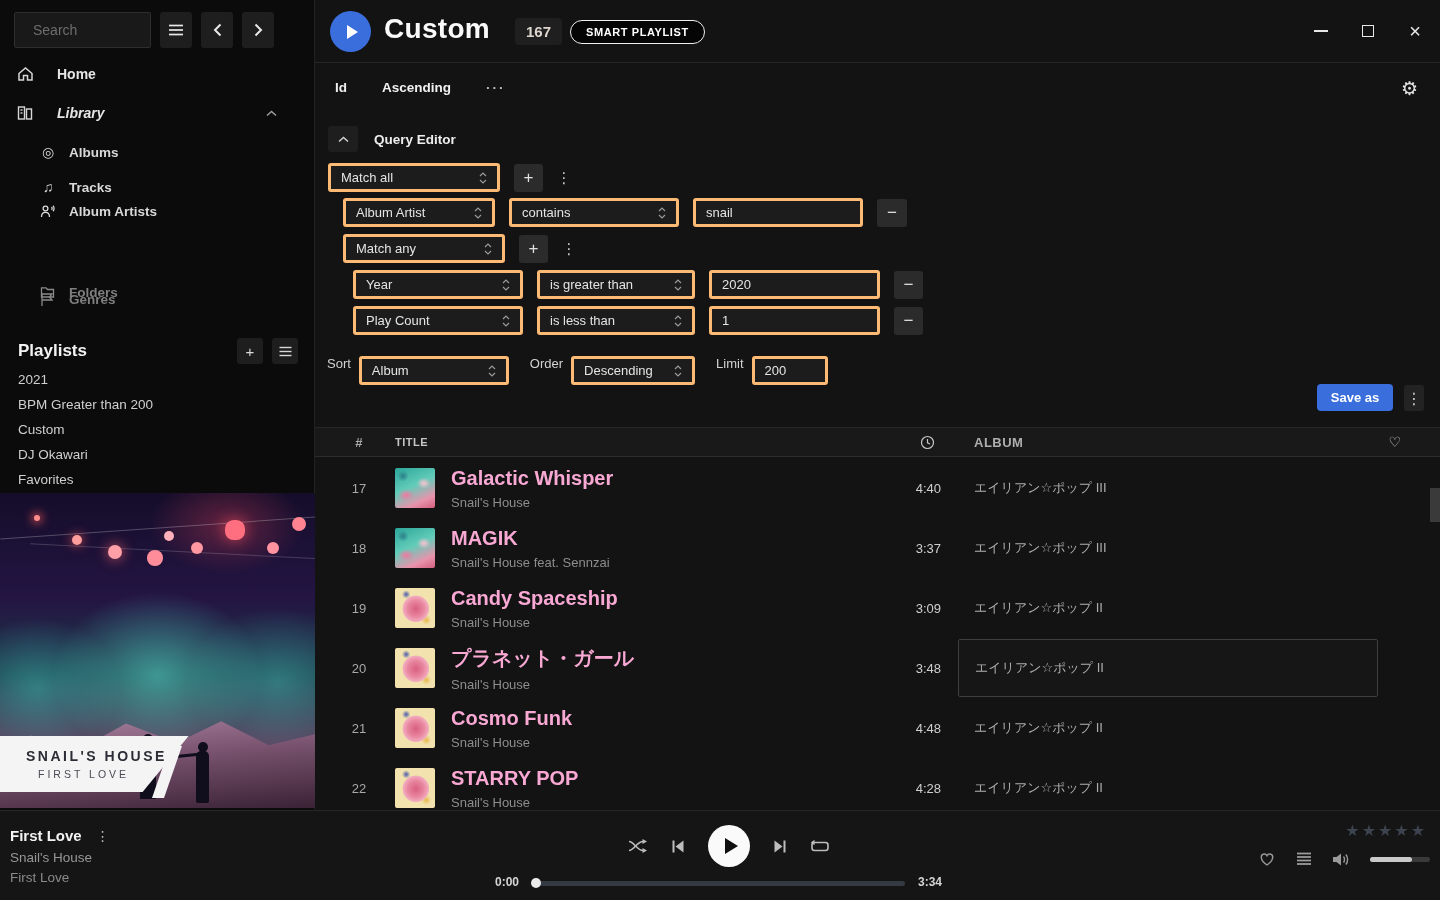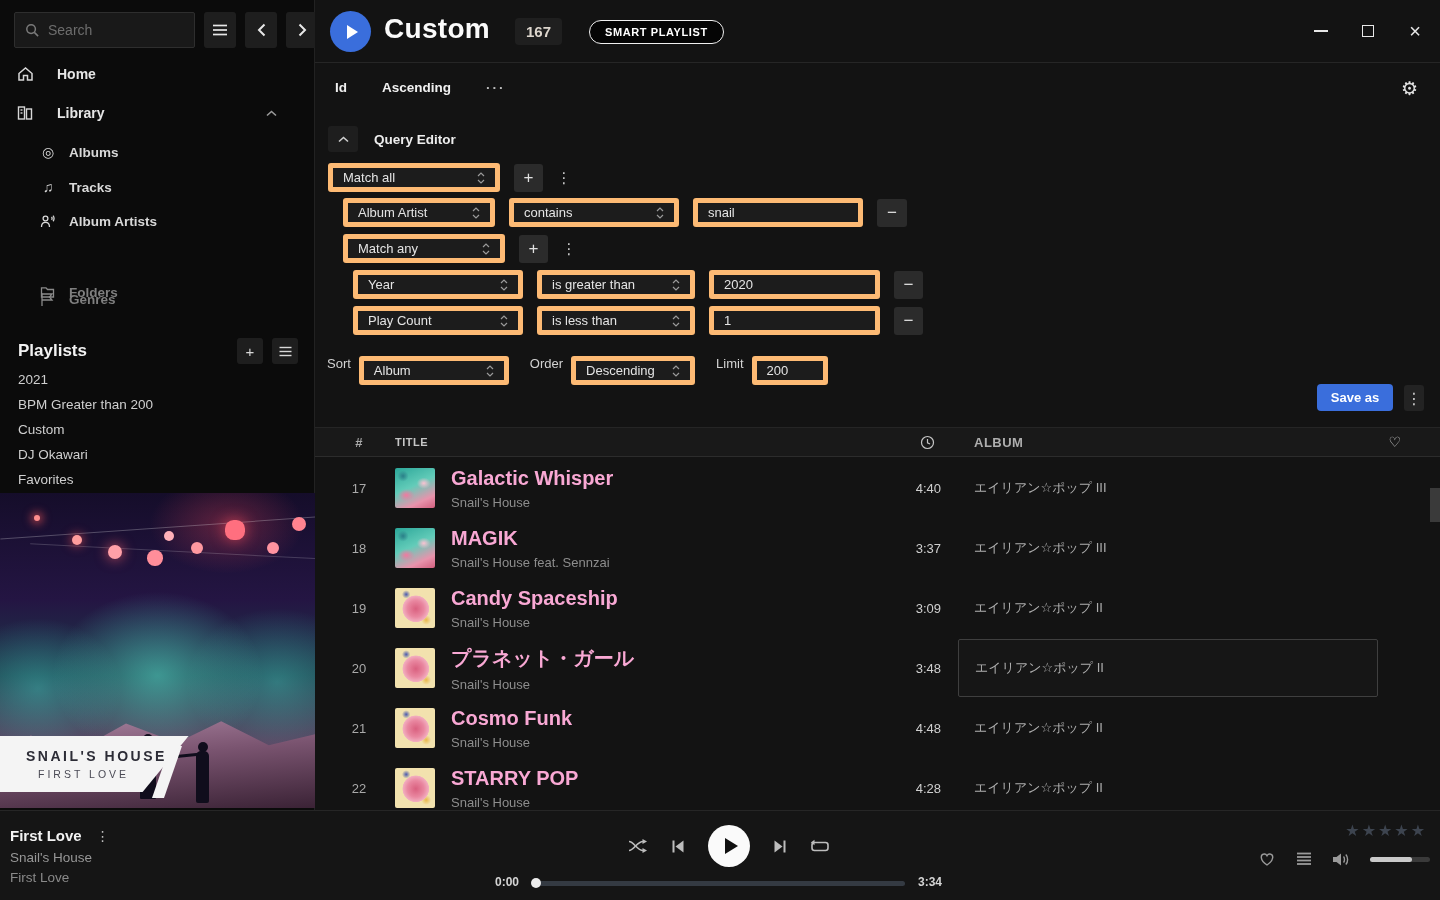--- a/index.html
+++ b/index.html
@@ -3,21 +3,21 @@
 <meta charset="utf-8">
 <style>
   * { margin:0; padding:0; box-sizing:border-box; }
   html,body { width:1440px; height:900px; background:#0b0b0b; overflow:hidden;
     font-family:"Liberation Sans","DejaVu Sans",sans-serif; color:#e8e8e8; }
   .app { position:relative; width:1440px; height:900px; background:#131313; }
 
   
   .sidebar { position:absolute; left:0; top:0; width:315px; height:810px; background:#0b0b0b; border-right:1px solid #222; }
   .search-row { position:absolute; left:14px; top:12px; display:flex; gap:9px; }
-  .search-box { width:181px; height:36px; background:#191919; border:1px solid #2e2e2e; border-radius:2px; display:flex; align-items:center; padding:0 10px; gap:8px; }
+  .search-box { width:137px; height:36px; background:#191919; border:1px solid #2e2e2e; border-radius:2px; display:flex; align-items:center; padding:0 10px; gap:8px; }
   .search-box input { background:transparent; border:none; outline:none; color:#cfcfcf; font-size:14px; width:110px; }
   .search-box input::placeholder { color:#6d6d6d; }
   .sq-btn { width:32px; height:36px; background:#1e1e1e; border-radius:3px; display:flex; align-items:center; justify-content:center; color:#e8e8e8; }
   .nav-item { position:absolute; left:16px; display:flex; align-items:center; gap:23px; font-weight:bold; font-size:14px; color:#e6e6e6; }
   .nav-icon { width:18px; display:flex; justify-content:center; color:#cfcfcf; }
   .lib-chevron { position:absolute; right:22px; color:#9a9a9a; }
   .lib-sub { position:absolute; left:40px; display:flex; align-items:center; gap:13px; font-weight:bold; font-size:13.5px; color:#d8d8d8; }
   .lib-sub.dim { color:#7f7f7f; }
   .lib-sub .g { width:16px; text-align:center; font-size:14px; }
   .pl-head { position:absolute; left:18px; top:338px; width:280px; display:flex; align-items:center; }
@@ -59,38 +59,38 @@
   .tasty { font-size:19px; letter-spacing:6px; color:#f0f0f0; font-weight:400; }
   .tasty-sub { margin-top:2px; width:74px; height:4px; background:repeating-linear-gradient(90deg,#777 0 5px,transparent 5px 9px); }
 
   
   .main { position:absolute; left:315px; top:0; width:1125px; height:810px; background:#131313; }
   .main-header { position:absolute; left:0; top:0; width:100%; height:63px; border-bottom:1px solid #262626; }
   .play-circle { position:absolute; left:15px; top:11px; width:41px; height:41px; border-radius:50%; background:#3a6edc; display:flex; align-items:center; justify-content:center; }
   .play-circle .tri { width:0; height:0; border-left:11px solid #fff; border-top:7px solid transparent; border-bottom:7px solid transparent; margin-left:3px; }
   .page-title { position:absolute; left:69px; top:13px; font-size:28px; font-weight:800; color:#fafafa; letter-spacing:.3px; }
   .count-badge { position:absolute; left:200px; top:18px; background:#1f1f1f; border-radius:4px; padding:5px 11px; font-size:15px; font-weight:bold; color:#ddd6cd; }
-  .smart-pill { position:absolute; left:255px; top:20px; background:#050505; border:1.5px solid #f0f0f0; border-radius:13px; padding:5px 15px; font-size:11px; font-weight:bold; letter-spacing:.6px; color:#fff;margin-left:19px; }
+  .smart-pill { position:absolute; left:255px; top:20px; background:#050505; border:1.5px solid #f0f0f0; border-radius:13px; padding:5px 15px; font-size:11px; font-weight:bold; letter-spacing:.6px; color:#fff; }
   .win-controls { position:absolute; right:14px; top:20px; display:flex; gap:25px; align-items:center; }
   .win-btn { width:22px; height:22px; display:flex; align-items:center; justify-content:center; color:#e8e8e8; }
   .win-min-glyph { width:14px; height:2px; background:#e8e8e8; }
   .win-max-glyph { width:12px; height:12px; border:1.8px solid #e8e8e8; }
   .win-close-glyph { font-size:20px; line-height:1; }
 
   .toolbar { position:absolute; left:20px; top:80px; display:flex; gap:35px; align-items:center; font-size:13.5px; }
   .toolbar .bold { font-weight:bold; color:#f0f0f0; }
   .toolbar .dots { color:#bdbdbd; letter-spacing:2px; font-weight:bold; }
   .gear { position:absolute; right:22px; top:77px; font-size:19px; color:#e4e4e4; }
 
   .qe-head { position:absolute; left:13px; top:126px; display:flex; align-items:center; gap:16px; }
   .qe-collapse { width:30px; height:26px; background:#1e1e1e; border-radius:3px; display:flex; align-items:center; justify-content:center; color:#cfcfcf; }
   .qe-title { font-size:13.5px; font-weight:bold; color:#ededed; }
 
   .qrow { position:absolute; display:flex; gap:14px; align-items:center; height:29px; }
-  .sel, .inp { height:29px; background:#1c1c1c; border:5px solid #fdba74; border-radius:3px; display:flex; align-items:center; justify-content:space-between; padding:0 10px; font-size:13px; color:#e4e4e4; }
+  .sel, .inp { height:29px; background:#1c1c1c; border:3px solid #fdba74; border-radius:3px; display:flex; align-items:center; justify-content:space-between; padding:0 10px; font-size:13px; color:#e4e4e4; }
   .inp { justify-content:flex-start; }
   .inp input { background:transparent; border:none; outline:none; color:#e4e4e4; font-size:13px; width:100%; font-family:inherit; }
   .sq28 { width:29px; height:28px; background:#2b2b2b; border-radius:3px; display:flex; align-items:center; justify-content:center; color:#e0e0e0; font-size:17px; }
   .vdots { color:#c9c9c9; font-size:15px; display:flex; align-items:center; justify-content:center; width:14px; }
   .updown { flex:none; margin-left:8px; }
 
   .sortbar { position:absolute; left:12px; top:356px; display:flex; gap:21px; }
   .stack { display:flex; flex-direction:row; gap:8px; }
   .stack .lbl { font-size:13px; color:#d2d2d2; }
   .saveas { position:absolute; right:47px; top:384px; width:76px; height:27px; background:#3a6edc; border:none; border-radius:4px; color:#fff; font-size:13px; font-weight:bold; font-family:inherit; }
@@ -180,21 +180,21 @@
 
     <div class="nav-item" style="top:66px;">
       <span class="nav-icon">
         <svg width="17" height="16" viewBox="0 0 17 16">
             <path d="M2 7.5 L8.5 2 L15 7.5 V14 H10.5 V9.5 H6.5 V14 H2 Z" fill="none" stroke="#d8d8d8" stroke-width="1.5"></path>
           </svg>
       </span>
       <span>Home</span>
     </div>
 
-    <div class="nav-item" style="top:105px; width:283px;">
+    <div class="nav-item" style="top:105px; width:283px;font-style:italic;">
       <span class="nav-icon">
         <svg width="16" height="16" viewBox="0 0 16 16">
             <g fill="none" stroke="#d8d8d8" stroke-width="1.4">
               <rect x="1.5" y="2" width="6" height="12"></rect>
               <rect x="9.5" y="4" width="5" height="10"></rect>
               <line x1="3.5" y1="5" x2="5.5" y2="5"></line>
               <line x1="3.5" y1="8" x2="5.5" y2="8"></line>
             </g>
           </svg>
       </span>
@@ -207,21 +207,21 @@
     </div>
 
     <div class="lib-sub" style="top:144px;">
       <span class="g">◎</span>
       <span>Albums</span>
     </div>
     <div class="lib-sub" style="top:179px;">
       <span class="g">♫</span>
       <span>Tracks</span>
     </div>
-    <div class="lib-sub" style="top:214px;">
+    <div class="lib-sub" style="top:204px;">
       <span class="g">
         <svg width="15" height="15" viewBox="0 0 15 15">
             <g fill="none" stroke="#d8d8d8" stroke-width="1.3">
               <circle cx="5.5" cy="4.5" r="2.4"></circle>
               <path d="M1.5 13 C1.5 9.8 3.3 8.4 5.5 8.4 C7.7 8.4 9.5 9.8 9.5 13"></path>
               <path d="M11.5 3 C12.3 3.8 12.3 5 11.5 5.8"></path>
               <path d="M13 1.6 C14.4 3 14.4 5.8 13 7.2"></path>
             </g>
           </svg>
       </span>

